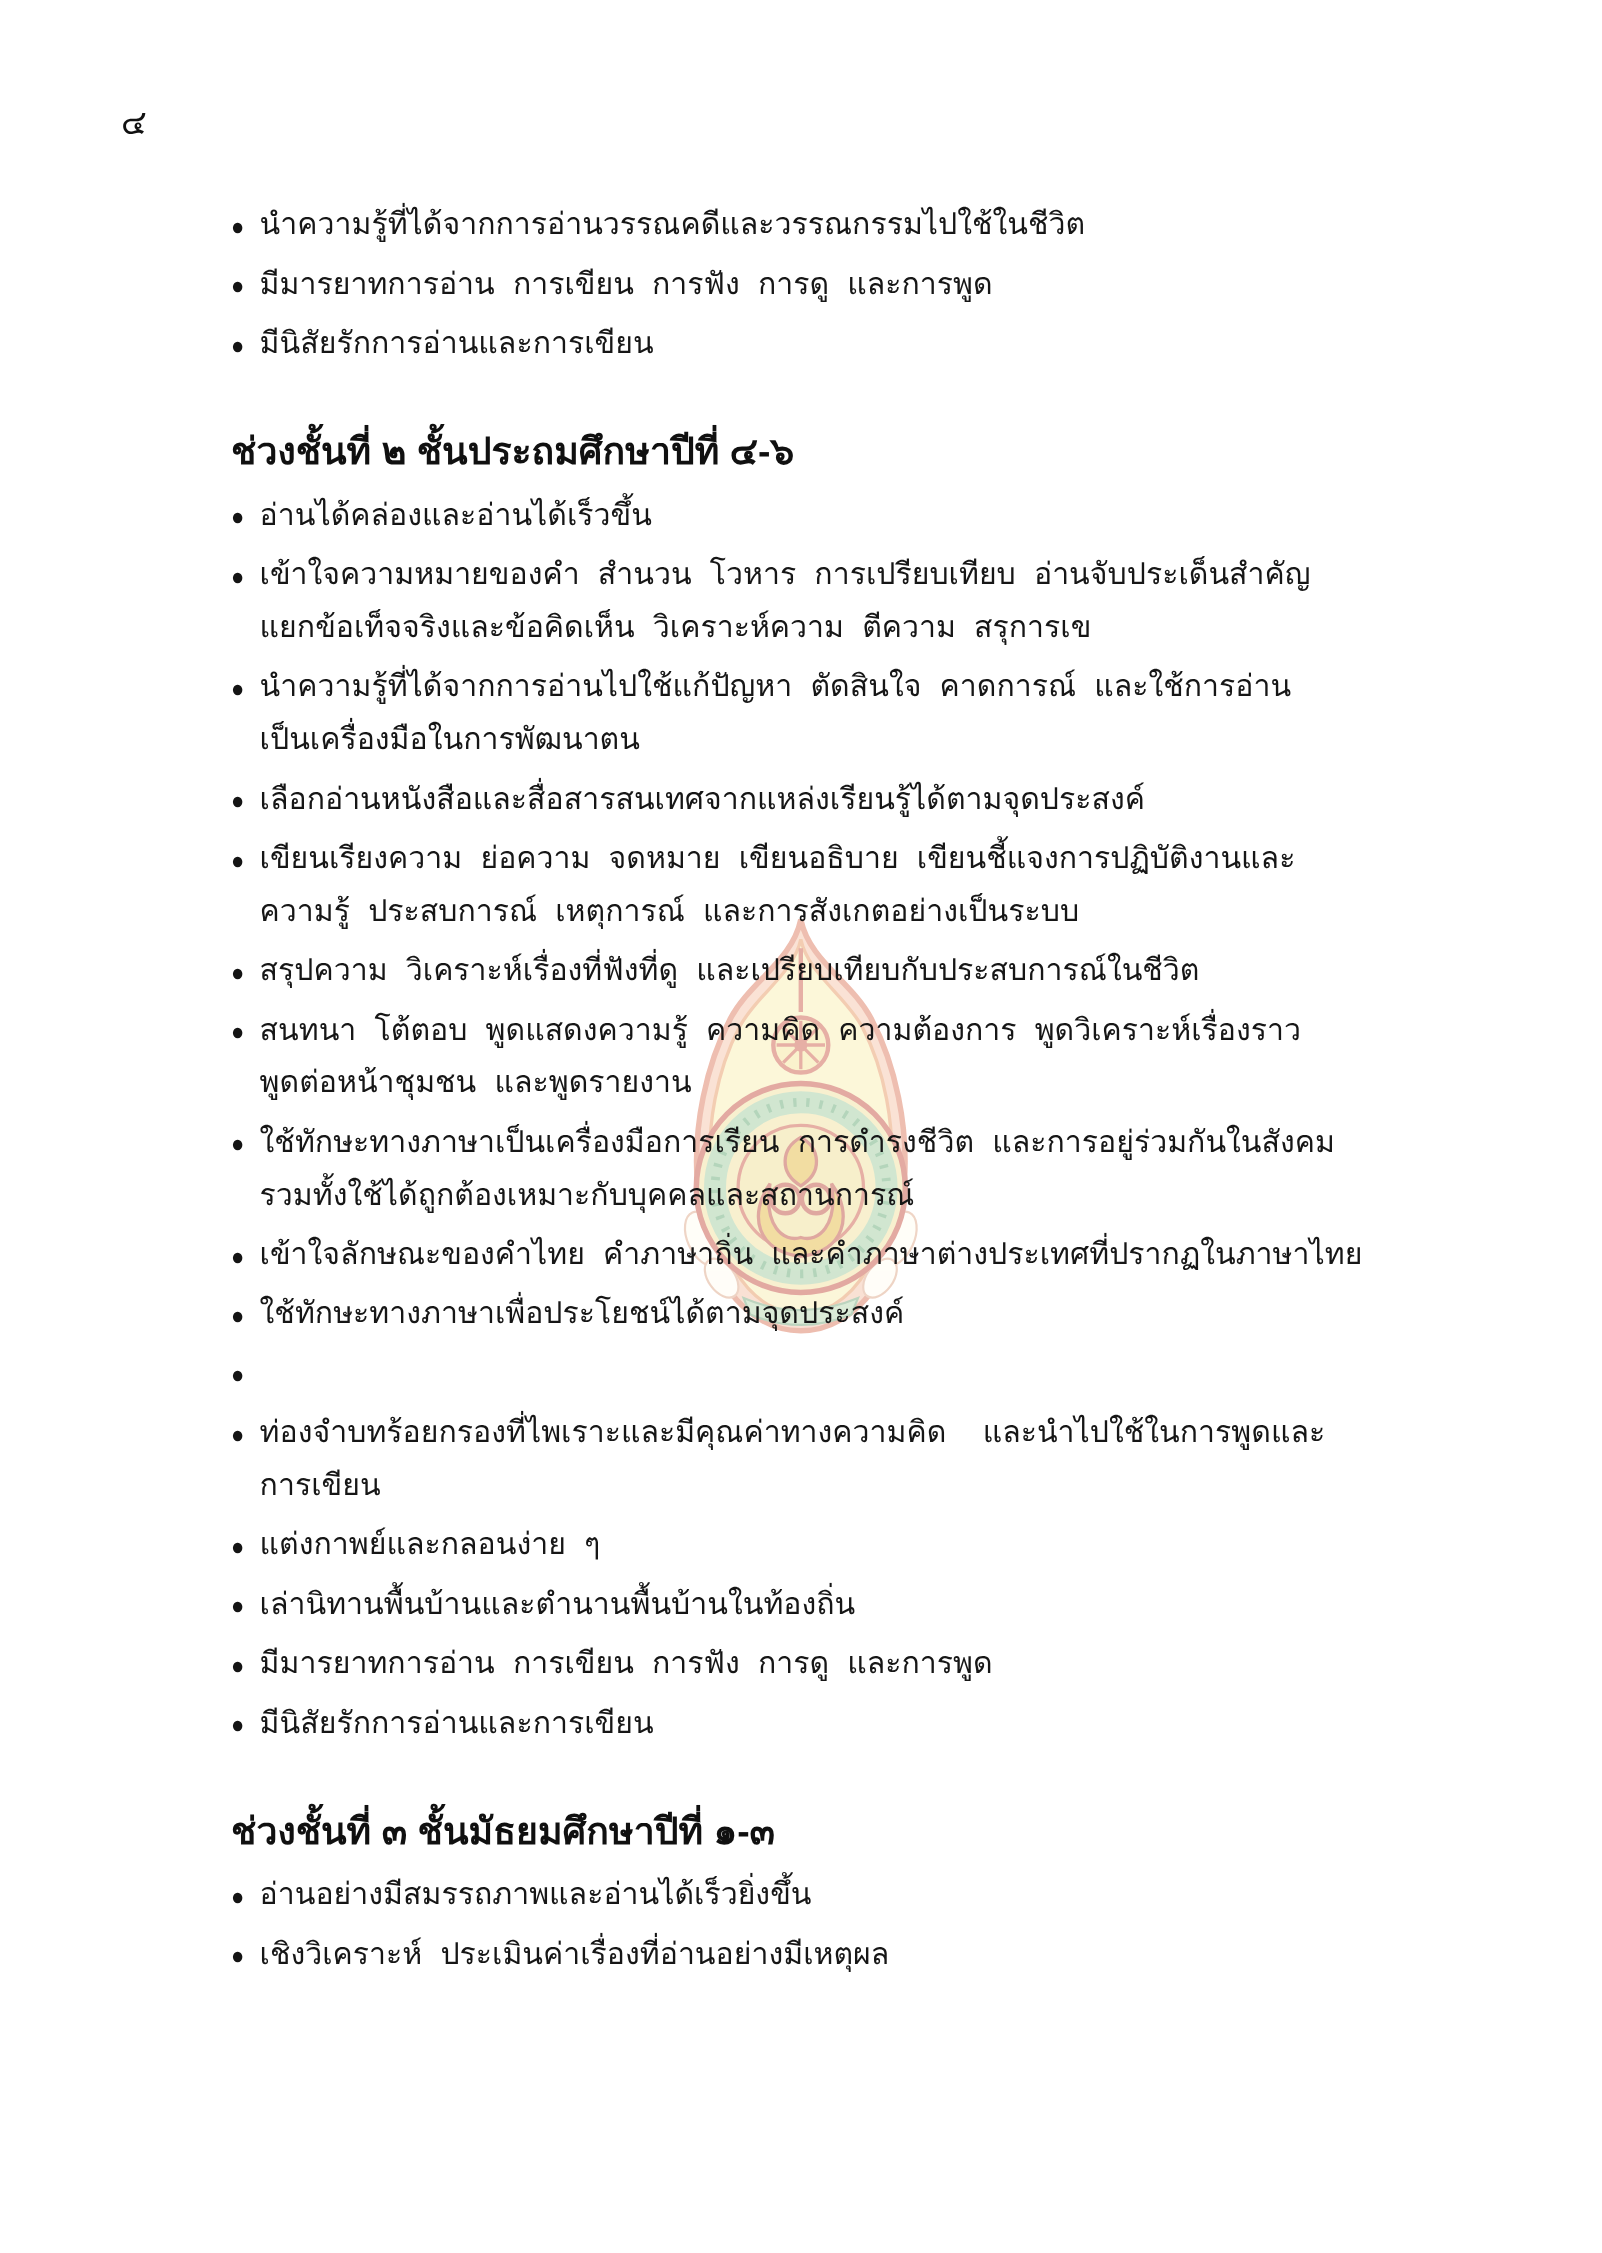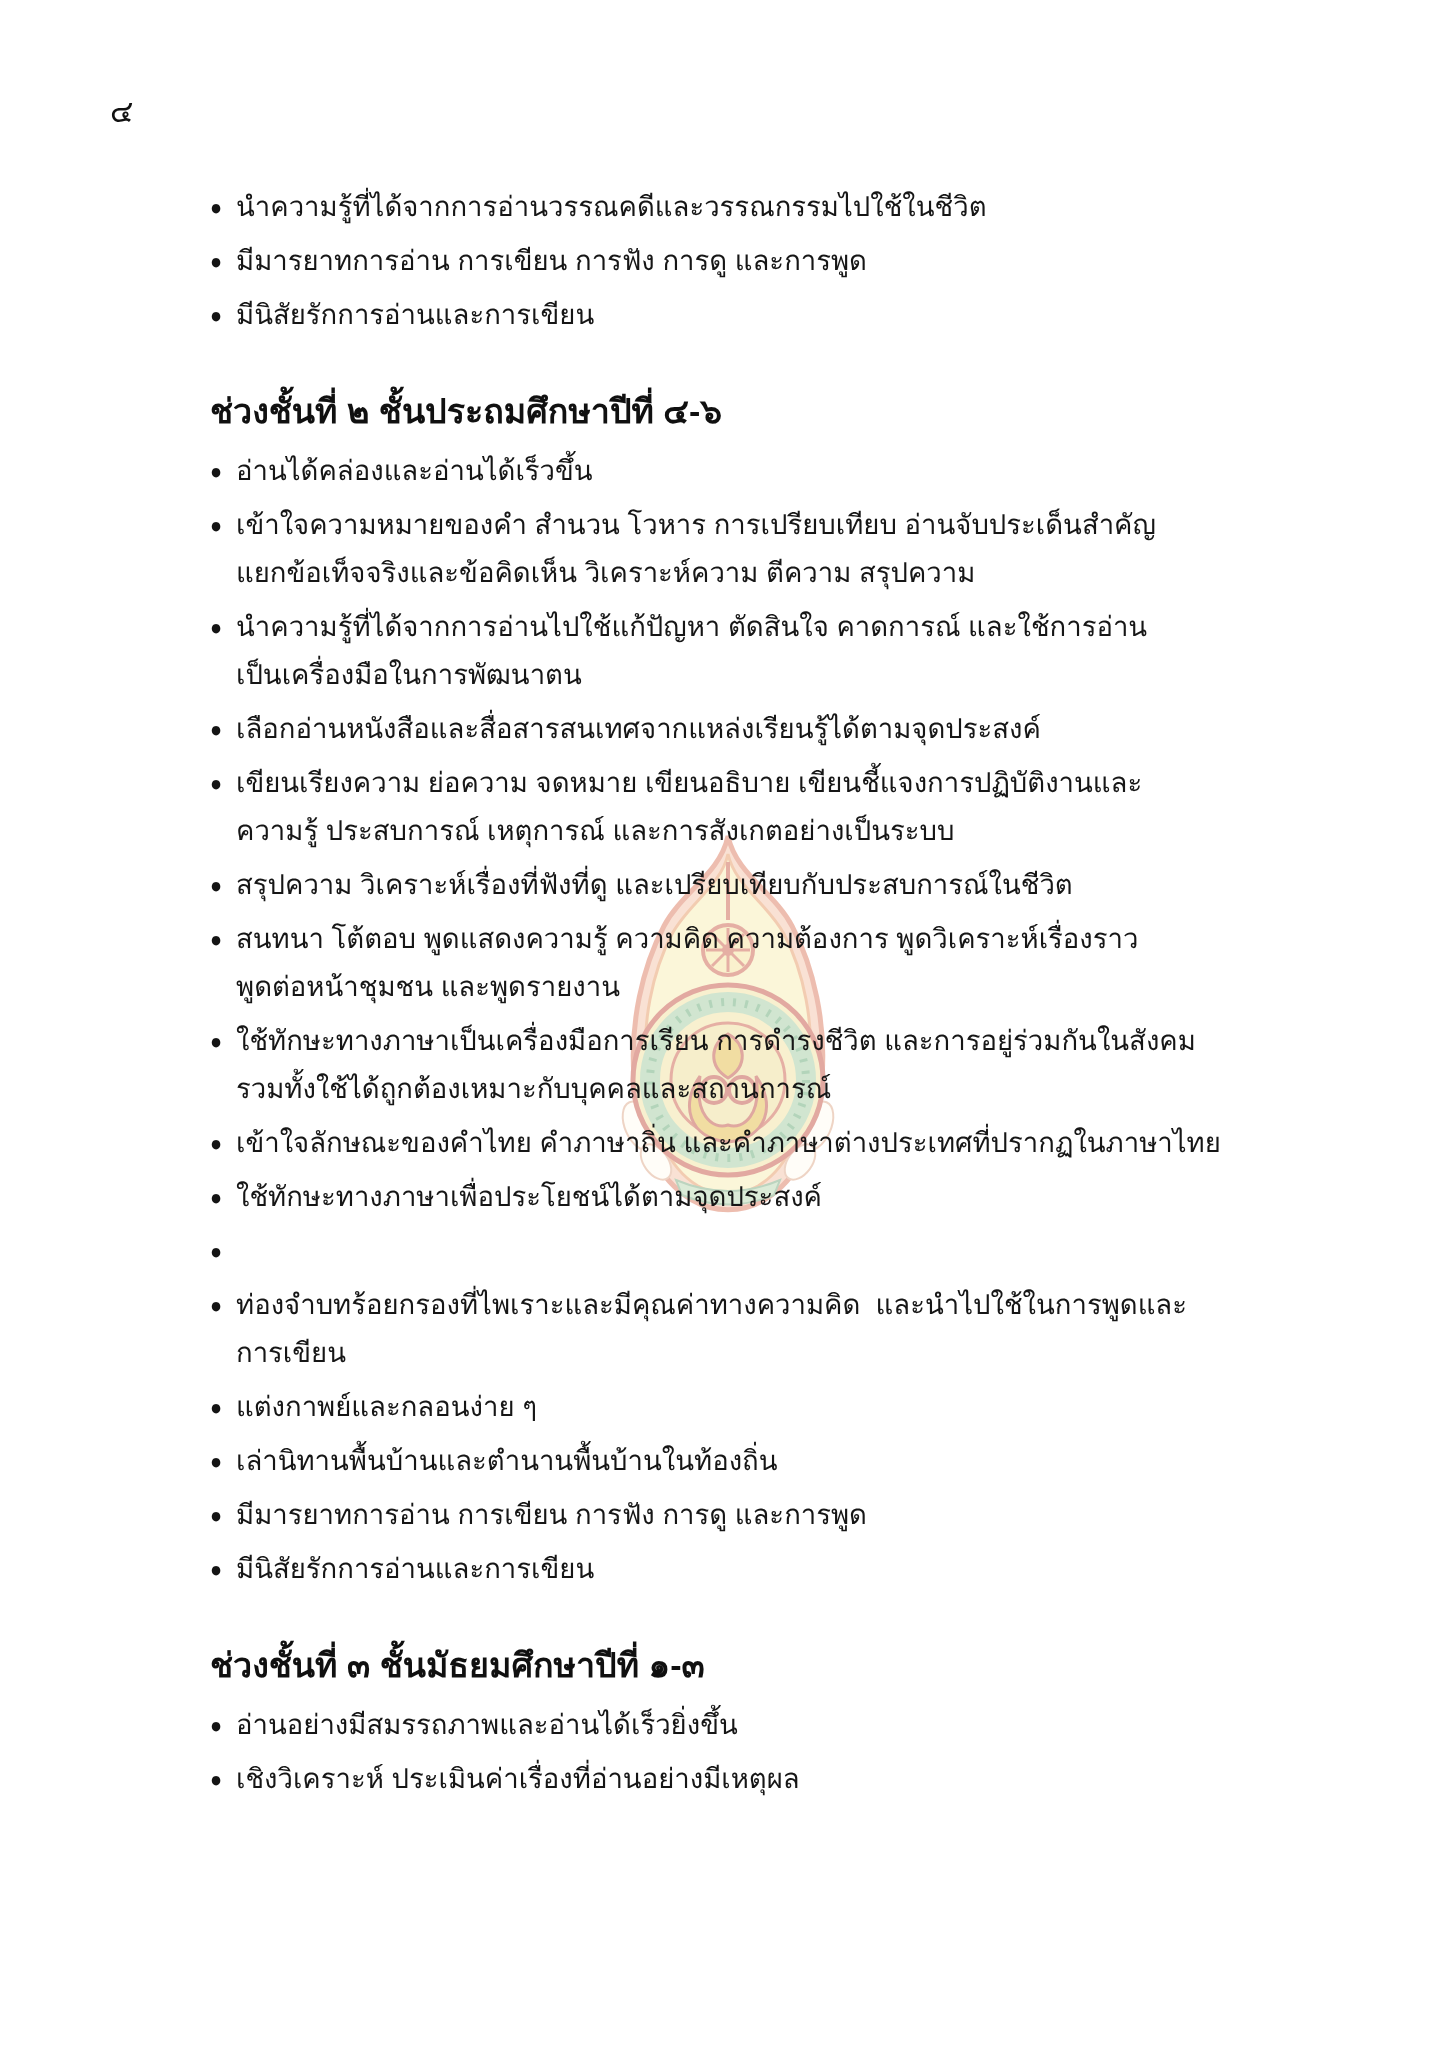--- a/index.html
+++ b/index.html
@@ -19,21 +19,21 @@
   }
   .content{
     position:absolute;left:210px;top:183px;width:1060px;z-index:1;
   }
   ul.blist{list-style:none;margin:0;padding:0;}
   .item{display:flex;align-items:flex-start;margin:0 0 6px 0;}
   .bullet{
     flex:0 0 26px;width:26px;font-size:20px;line-height:48px;color:#141414;
     transform:scaleY(1.12);transform-origin:center;
   }
-  .lines{flex:1 1 auto;}
+  .lines{flex:1 1 auto;font-family:Liberation Mono, monospace;}
   .line{
     display:block;font-size:27.5px;line-height:48px;white-space:pre;color:#161616;
   }
   h2.heading{
     margin:50px 0 14px 0;font-size:34px;line-height:44px;font-weight:700;
     color:#101010;white-space:pre;
   }
   .blist.first{margin-top:0;}
 </style>
 </head>
@@ -101,21 +101,21 @@
       <li class="item">
         <span class="bullet">●</span>
         <span class="lines">
             <span class="line">อ่านได้คล่องและอ่านได้เร็วขึ้น</span>
           </span>
       </li>
       <li class="item">
         <span class="bullet">●</span>
         <span class="lines">
           <span class="line">เข้าใจความหมายของคำ สำนวน โวหาร การเปรียบเทียบ อ่านจับประเด็นสำคัญ</span>
-          <span class="line">แยกข้อเท็จจริงและข้อคิดเห็น วิเคราะห์ความ ตีความ สรุปความ</span>
+          <span class="line">แยกข้อเท็จจริงและข้อคิดเห็น วิเคราะห์ความ ตีความ สรุการเข</span>
         </span>
       </li>
       <li class="item">
         <span class="bullet">●</span>
         <span class="lines">
           <span class="line">นำความรู้ที่ได้จากการอ่านไปใช้แก้ปัญหา ตัดสินใจ คาดการณ์ และใช้การอ่าน</span>
           <span class="line">เป็นเครื่องมือในการพัฒนาตน</span>
         </span>
       </li>
       <li class="item">

